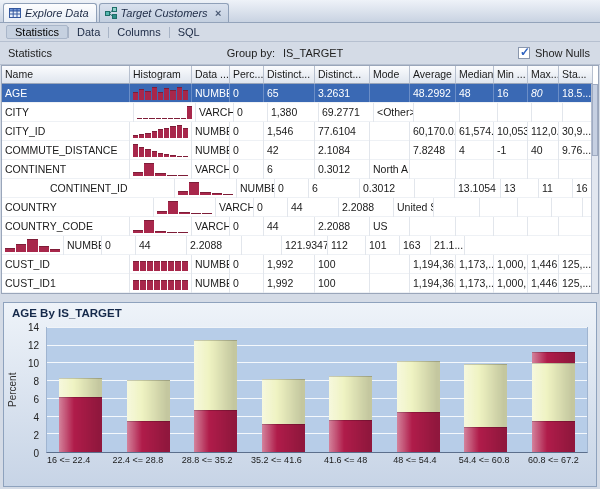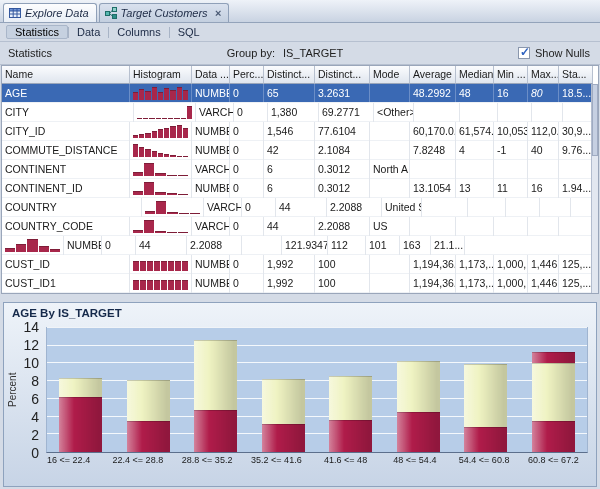--- a/index.html
+++ b/index.html
@@ -61,21 +61,21 @@
   .chartpanel { margin:8px 3px 0 3px; height:185px; border:1px solid #8ea2bd;
                 background:linear-gradient(#eef3f9,#c7d4e6); }
   .charttitle { height:20px; line-height:20px; padding-left:8px; font-size:11.5px;
                 font-weight:bold; color:#15294a; }
   .chartbody { position:relative; height:163px; }
   .ylab { position:absolute; left:2px; top:4px; height:126px; width:12px;
           writing-mode:vertical-rl; transform:rotate(180deg);
           display:flex; align-items:center; justify-content:center;
           font-size:10px; color:#333; }
   .yticks { position:absolute; left:14px; width:24px; top:4px; height:126px; }
-  .ytick { position:absolute; right:3px; transform:translateY(50%); font-size:14px; color:#222;margin-left:32px; }
+  .ytick { position:absolute; right:3px; transform:translateY(50%); font-size:10px; color:#222;margin-left:32px; }
   .plot { position:absolute; left:42px; right:8px; top:4px; height:126px;
           border:1px solid #9fb4d0; border-bottom:1px solid #5c6f8c; }
   .grid { position:absolute; left:0; right:0; height:1px; background:rgba(255,255,255,0.85); }
   .bar { position:absolute; bottom:0; height:100%; display:flex;
          flex-direction:column-reverse; justify-content:flex-start; }
   .seg { width:100%;
          background-image:linear-gradient(90deg, rgba(255,255,255,0.45), rgba(255,255,255,0) 35%, rgba(0,0,0,0.18) 92%);
          border-top:1px solid rgba(0,0,0,0.18); }
   .xlabels { position:absolute; left:30px; right:8px; top:132px; height:12px; }
   .xlab { position:absolute; top:0; font-size:9px; color:#1a1a1a; text-align:center;
@@ -273,21 +273,21 @@
             <div class="td" style="width: 51px;">6</div>
             <div class="td" style="width: 55px;">0.3012</div>
             <div class="td" style="width: 40px;">North A...</div>
             <div class="td" style="width: 46px;"></div>
             <div class="td" style="width: 38px;"></div>
             <div class="td" style="width: 34px;"></div>
             <div class="td" style="width: 31px;"></div>
             <div class="td" style="width: 34px;"></div>
           </div>
           <div class="tr">
-            <div class="td" style="width: 128px;">CONTINENT_ID</div>
+            <div class="td" style="width: 128px; margin-left: 45px;">CONTINENT_ID</div>
             <div class="td hist-cell" style="width: 62px;">
               <div class="hist">
                 <div class="hbar" style="height: 32%; background: rgb(168, 39, 75);"></div>
                 <div class="hbar" style="height: 95%; background: rgb(168, 39, 75);"></div>
                 <div class="hbar" style="height: 20%; background: rgb(168, 39, 75);"></div>
                 <div class="hbar" style="height: 12%; background: rgb(168, 39, 75);"></div>
                 <div class="hbar" style="height: 8%; background: rgb(168, 39, 75);"></div>
               </div>
             </div>
             <div class="td" style="width: 38px;">NUMBER</div>
@@ -295,21 +295,21 @@
             <div class="td" style="width: 51px;">6</div>
             <div class="td" style="width: 55px;">0.3012</div>
             <div class="td" style="width: 40px;"></div>
             <div class="td" style="width: 46px;">13.1054</div>
             <div class="td" style="width: 38px;">13</div>
             <div class="td" style="width: 34px;">11</div>
             <div class="td" style="width: 31px;">16</div>
             <div class="td" style="width: 34px;">1.94...</div>
           </div>
           <div class="tr">
-            <div class="td" style="width: 140px;">COUNTRY</div>
+            <div class="td" style="width: 152px;">COUNTRY</div>
             <div class="td hist-cell" style="width: 62px;">
               <div class="hist">
                 <div class="hbar" style="height: 22%; background: rgb(168, 39, 75);"></div>
                 <div class="hbar" style="height: 95%; background: rgb(168, 39, 75);"></div>
                 <div class="hbar" style="height: 16%; background: rgb(168, 39, 75);"></div>
                 <div class="hbar" style="height: 10%; background: rgb(168, 39, 75);"></div>
                 <div class="hbar" style="height: 7%; background: rgb(168, 39, 75);"></div>
               </div>
             </div>
             <div class="td" style="width: 38px;">VARCH...</div>

